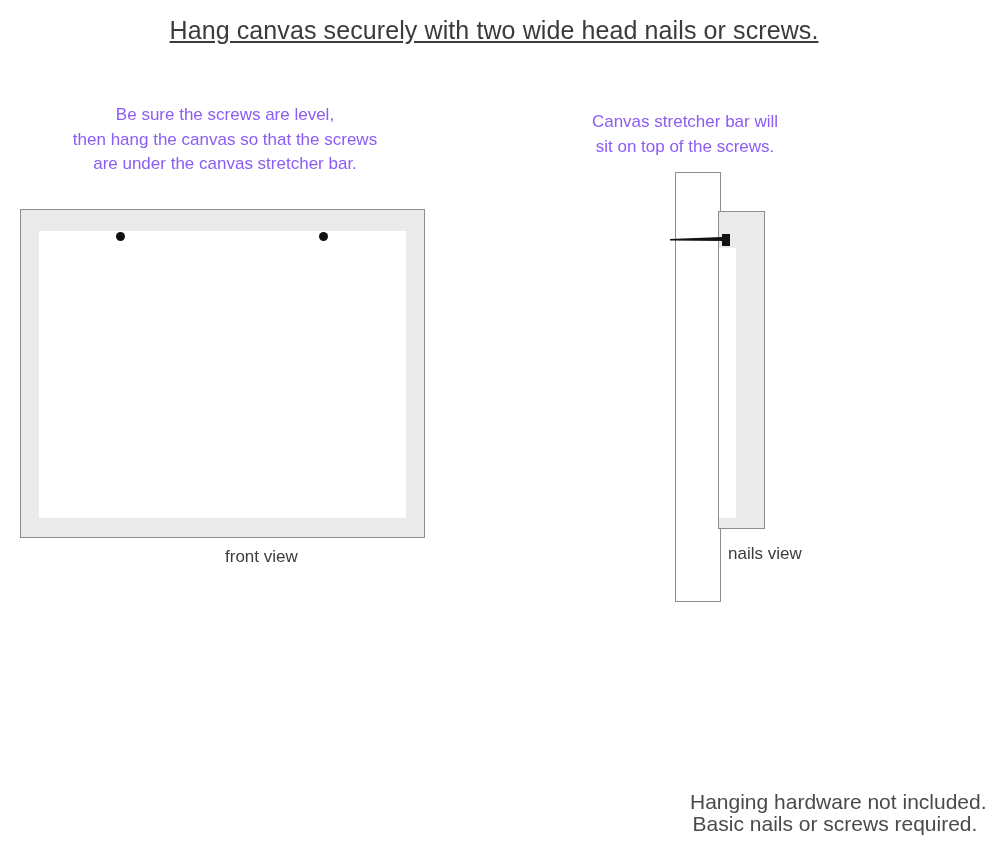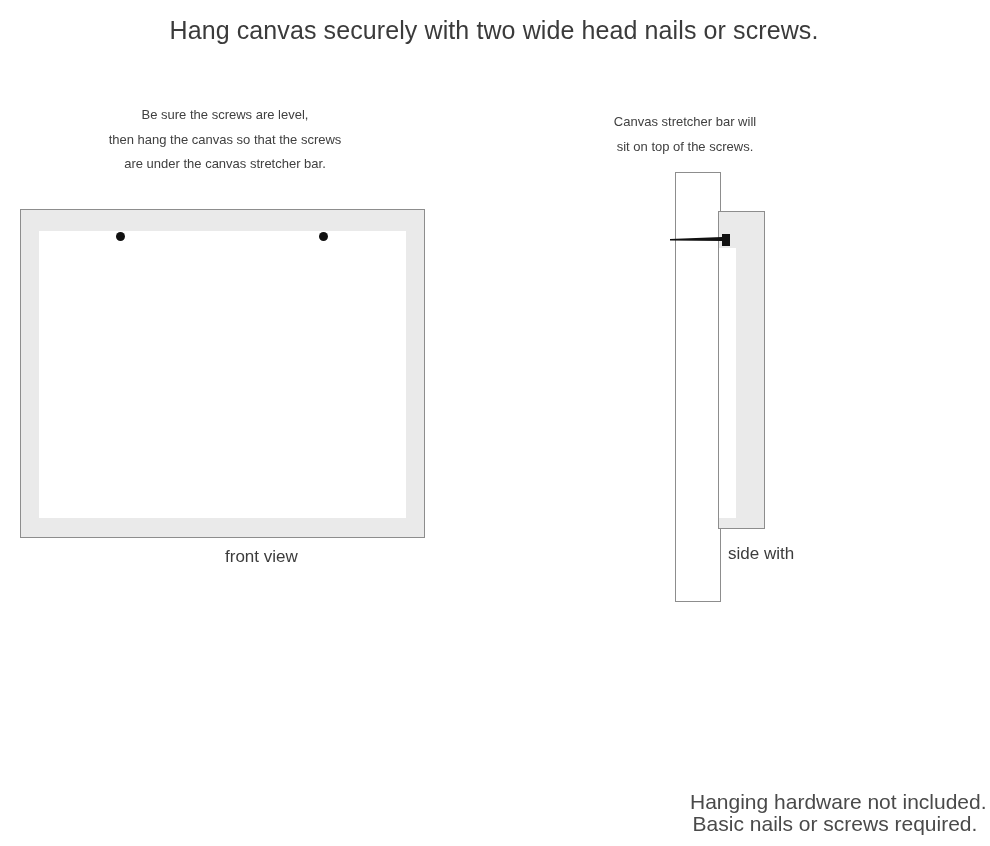--- a/index.html
+++ b/index.html
@@ -23,29 +23,30 @@
     position: absolute;
     left: 0;
     top: 14px;
     width: 988px;
     text-align: center;
     font-size: 25px;
     font-weight: 400;
     line-height: 32px;
     color: #3b3b3b;
     letter-spacing: 0.1px;
+    text-decoration: underline;
   }
 
   
   .caption {
     position: absolute;
-    font-size: 13px;
+    font-size: 17px;
     line-height: 24.5px;
     font-weight: 400;
-    color: #404040;
+    color: #8b5cf6;
     text-align: center;
     white-space: nowrap;
   }
   .caption-left  { left: 10px;  top: 103px; width: 430px; }
   .caption-right { left: 540px; top: 103px; width: 290px; margin-top: 7px; }
 
   
   .front-view {
     position: absolute;
     left: 20px;
@@ -154,15 +155,15 @@
 <div class="side-view">
   <div class="wall-panel"></div>
   <div class="stretcher-bar"></div>
   <div class="canvas-face"></div>
 
   <svg class="nail" viewBox="0 0 65 12">
     <polygon points="0,5.0 52,3.0 52,0 60,0 60,12 52,12 52,7.0 0,6.4" fill="#111111"></polygon>
   </svg>
 </div>
 
-<div class="view-label label-side">side with</div>
+<div class="view-label label-side">nails view</div>
 
 <div class="caption" style="left:690px; top:791px; width:290px; font-size:21px; line-height:22px; color:#4a4a4a;">Hanging hardware not included.<br>Basic nails or screws required.</div>
 
 </body></html>

